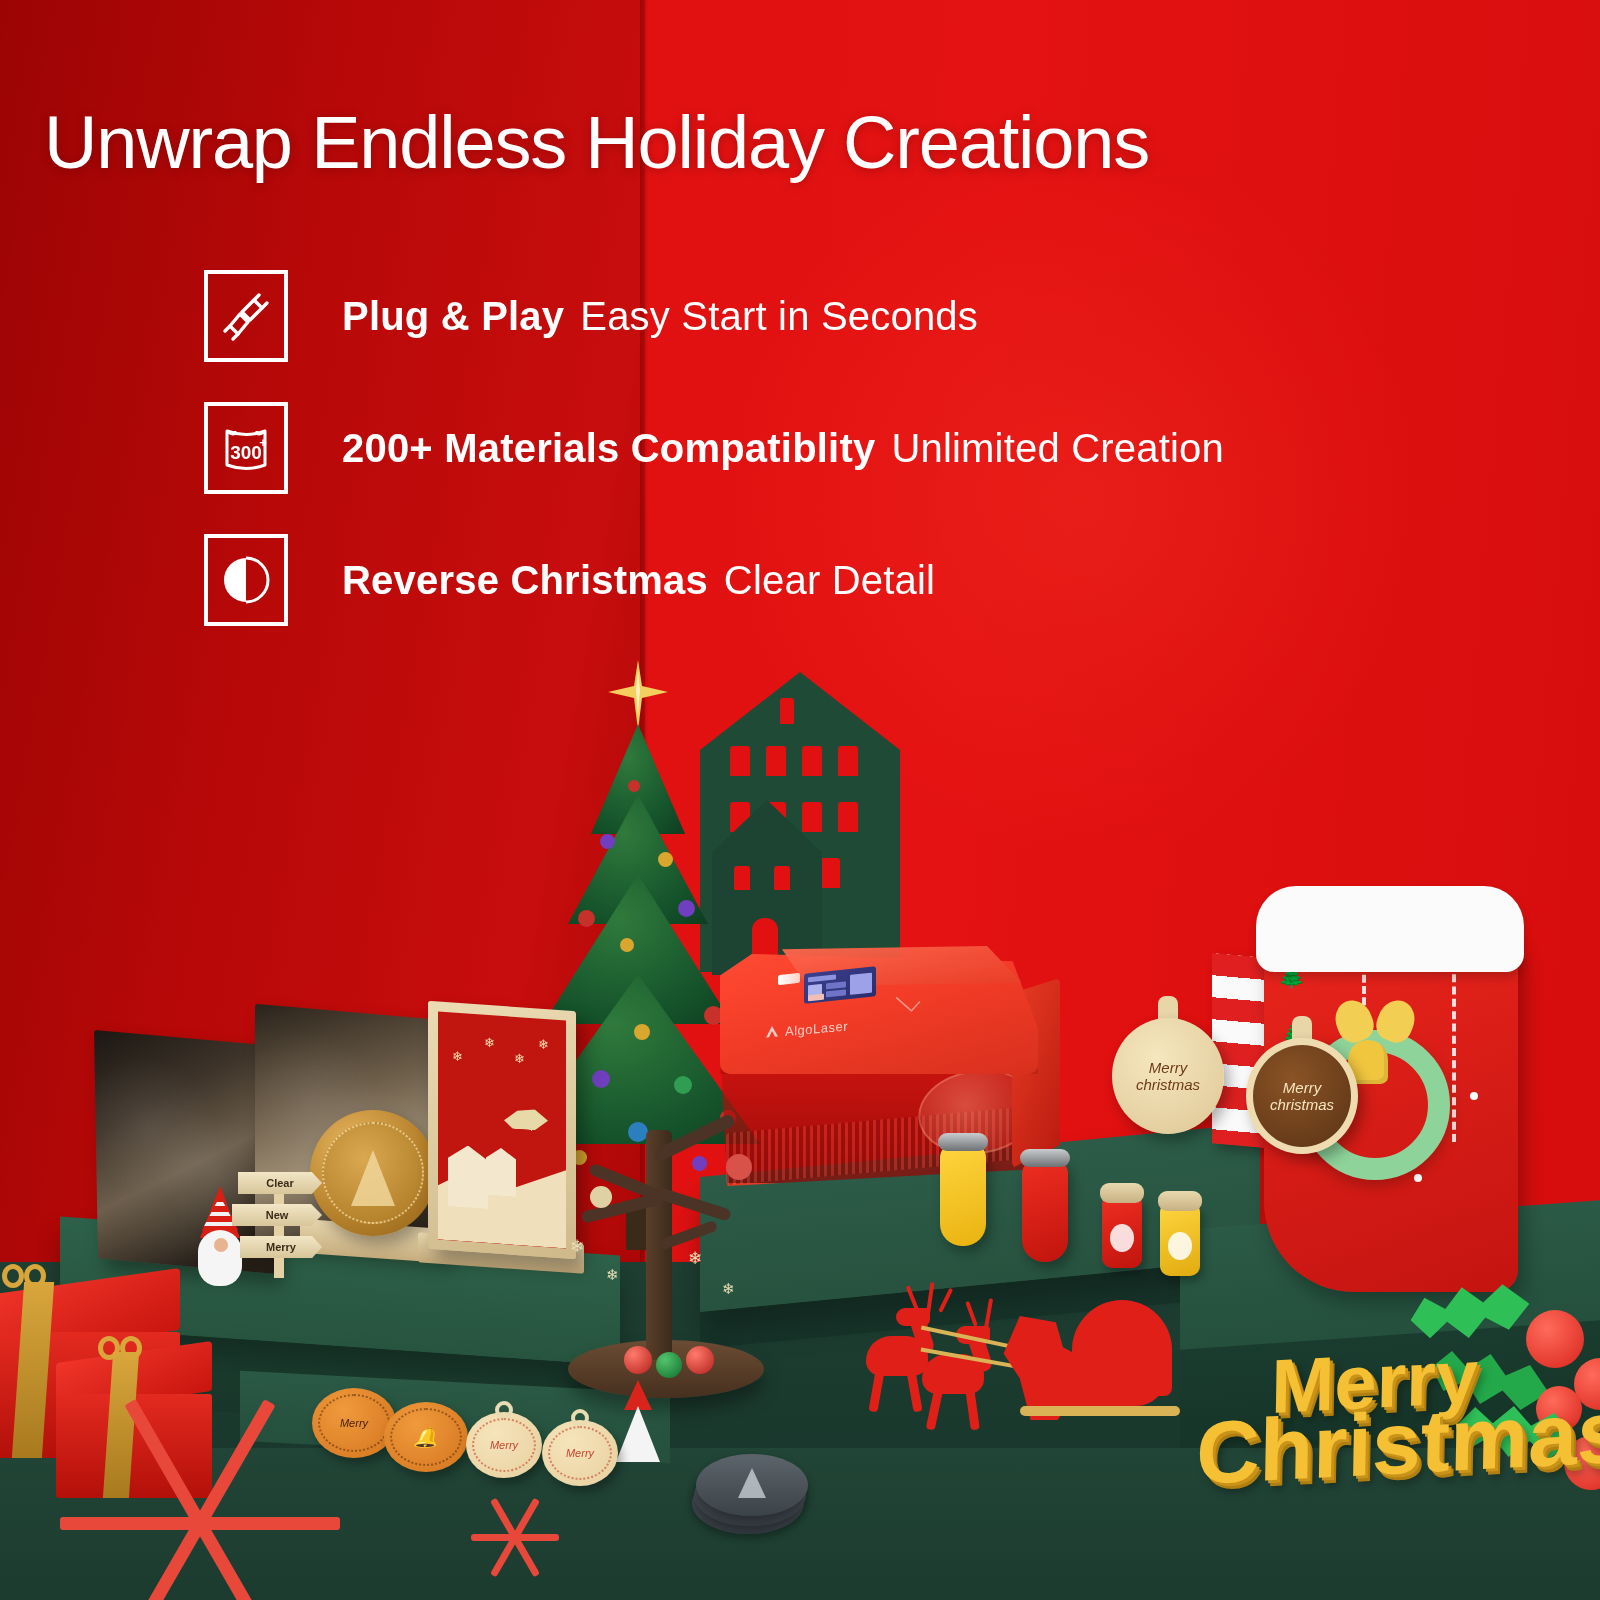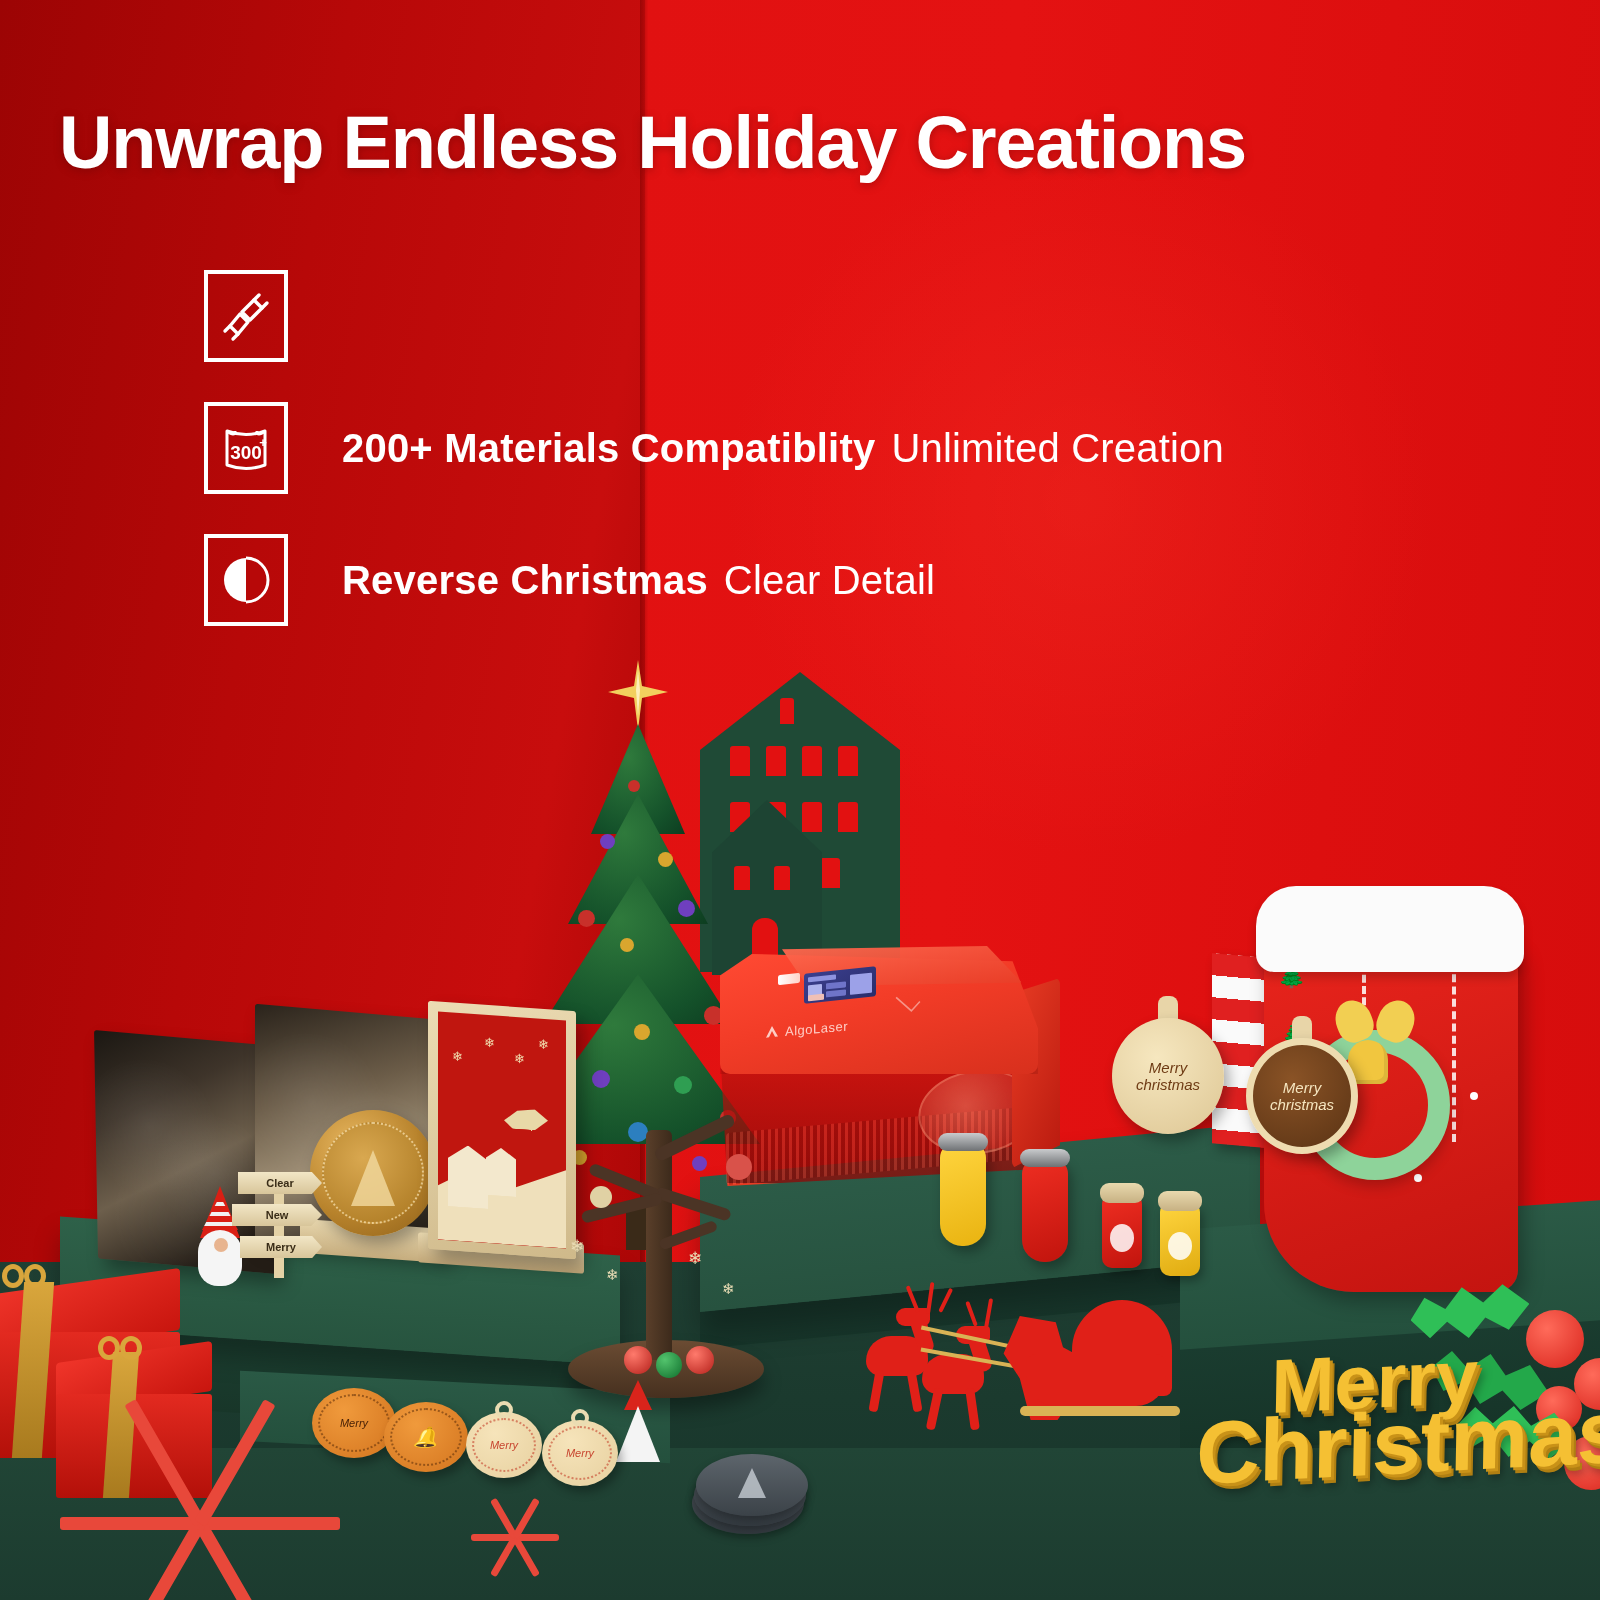--- a/index.html
+++ b/index.html
@@ -43,22 +43,22 @@
   .plat-step{left:240px;top:1382px;width:430px;height:70px;
     background:linear-gradient(180deg,#2a5945 0%,#24503d 100%);transform:skewY(3deg);}
   
   .plat-right{left:1180px;top:1215px;width:420px;height:120px;
     background:linear-gradient(180deg,#2b5a46 0%,#24503d 100%);transform:skewY(-4deg);}
   .plat-right-face{position:absolute;left:1180px;top:1280px;width:420px;height:160px;
     background:linear-gradient(180deg,#1c4033 0%,#163428 100%);transform:skewY(-4deg);}
 
   
   .headline{
-    position:absolute;left:59px;top:104px;width:1520px;
-    color:#fff;font-size:74px;font-weight:700;letter-spacing:-1.2px;
+    position:absolute;left:44px;top:104px;width:1520px;
+    color:#fff;font-size:74px;font-weight:400;letter-spacing:-1.2px;
     line-height:1.05;white-space:nowrap;
     text-shadow:0 2px 10px rgba(80,0,0,.35);
   }
 
   
   .features{position:absolute;left:204px;top:268px;width:1340px;}
   .frow{display:flex;align-items:center;height:96px;margin-bottom:36px;}
   .ficon{
     width:84px;height:92px;flex:0 0 84px;border:4px solid #fff;
     display:flex;align-items:center;justify-content:center;margin-right:54px;
@@ -324,20 +324,23 @@
           <g stroke="#fff" stroke-width="3.4" fill="none" stroke-linecap="round" stroke-linejoin="round">
             <path d="M34 10 L42 18 L30 30 L22 22 Z"></path>
             <path d="M42 18 L47 13"></path>
             <path d="M34 10 L39 5"></path>
             <path d="M20 24 L28 32 L18 44 L10 36 Z"></path>
             <path d="M10 36 L5 41"></path>
             <path d="M18 44 L13 49"></path>
           </g>
         </svg>
       </div>
+      <div class="ftext">
+        <b>Plug &amp; Play</b><span class="gap"></span><span class="light">Easy Start in Seconds</span>
+      </div>
     </div>
 
     <div class="frow">
       <div class="ficon">
         <svg width="54" height="54" viewBox="0 0 54 54">
           <g stroke="#fff" stroke-width="3" fill="none" stroke-linejoin="round">
             <path d="M8 10 q19 7 38 0 v34 q-19 7 -38 0 Z"></path>
             <path d="M8 10 q8 6 8 0"></path>
             <path d="M46 10 q-8 6 -8 0"></path>
           </g>

